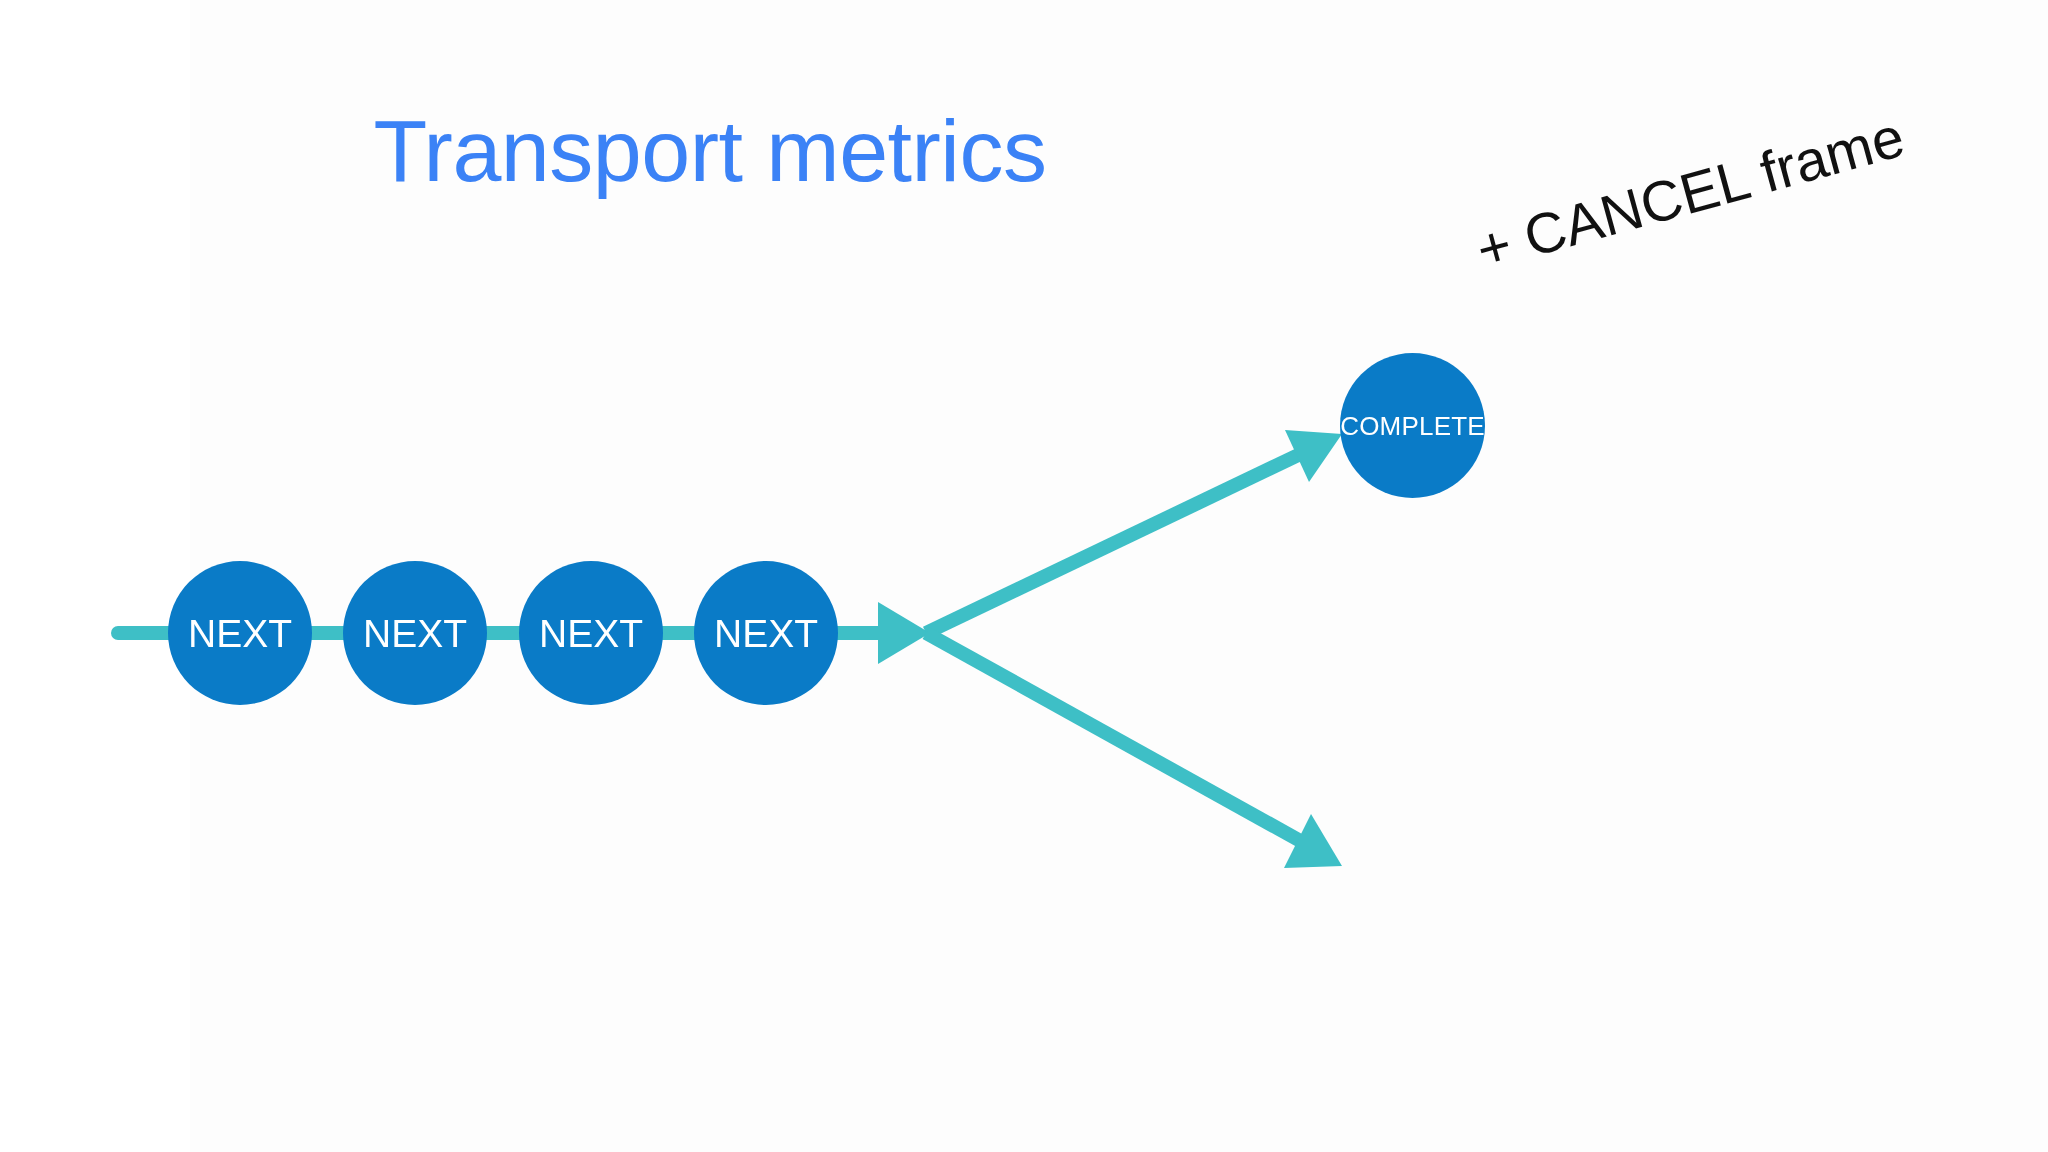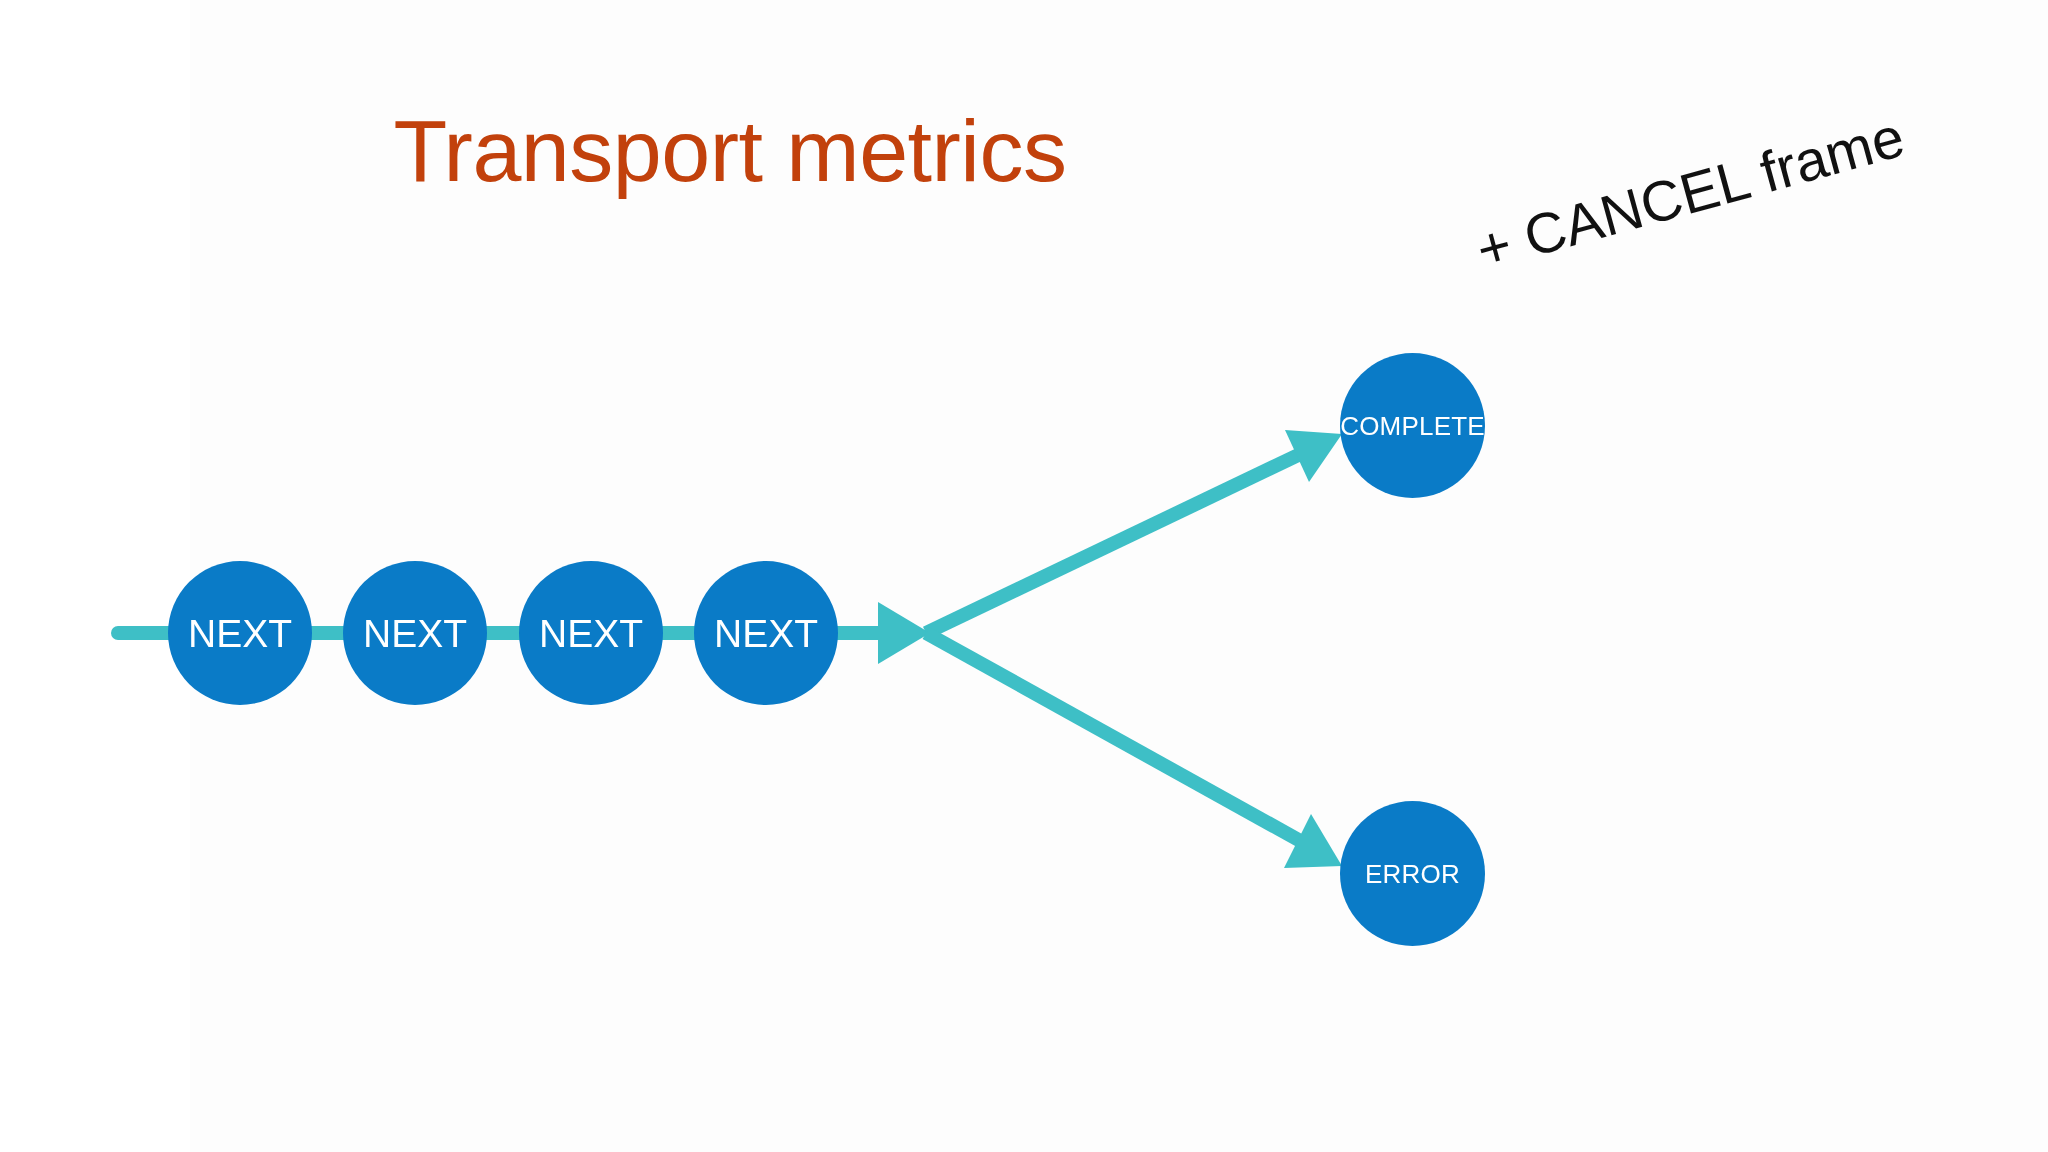--- a/index.html
+++ b/index.html
@@ -28,25 +28,24 @@
 
   
   .slide-title {
     position: absolute;
     left: 0;
     top: 105px;
     width: 1420px;
     text-align: center;
     font-size: 88px;
     font-weight: 400;
-    color: #c2410c;
+    color: #3b82f6;
     letter-spacing: -0.5px;
     line-height: 1.05;
     white-space: nowrap;
-    margin-left: 20px;
   }
 
   
   .cancel-note {
     position: absolute;
     left: 1478px;
     top: 218px;
     font-size: 57px;
     font-weight: 400;
     color: #111111;
@@ -124,19 +123,16 @@
   </div>
 
   <div class="node node-next" style="left:694px; top:561px; background:#0a7bc7;">
     <span class="node-label">NEXT</span>
   </div>
 
   <div class="node node-terminal node-complete" style="left:1340px; top:353px; background:#0a7bc7;">
     <span class="node-label">COMPLETE</span>
   </div>
 
-  <div class="node node-terminal node-error" style="left:1340px; top:801px; background:#0a7bc7;">
-    <span class="node-label">ERROR</span>
-  </div>
 
   <div class="cancel-note">+ CANCEL frame</div>
 
 </div>
 
 </body></html>

